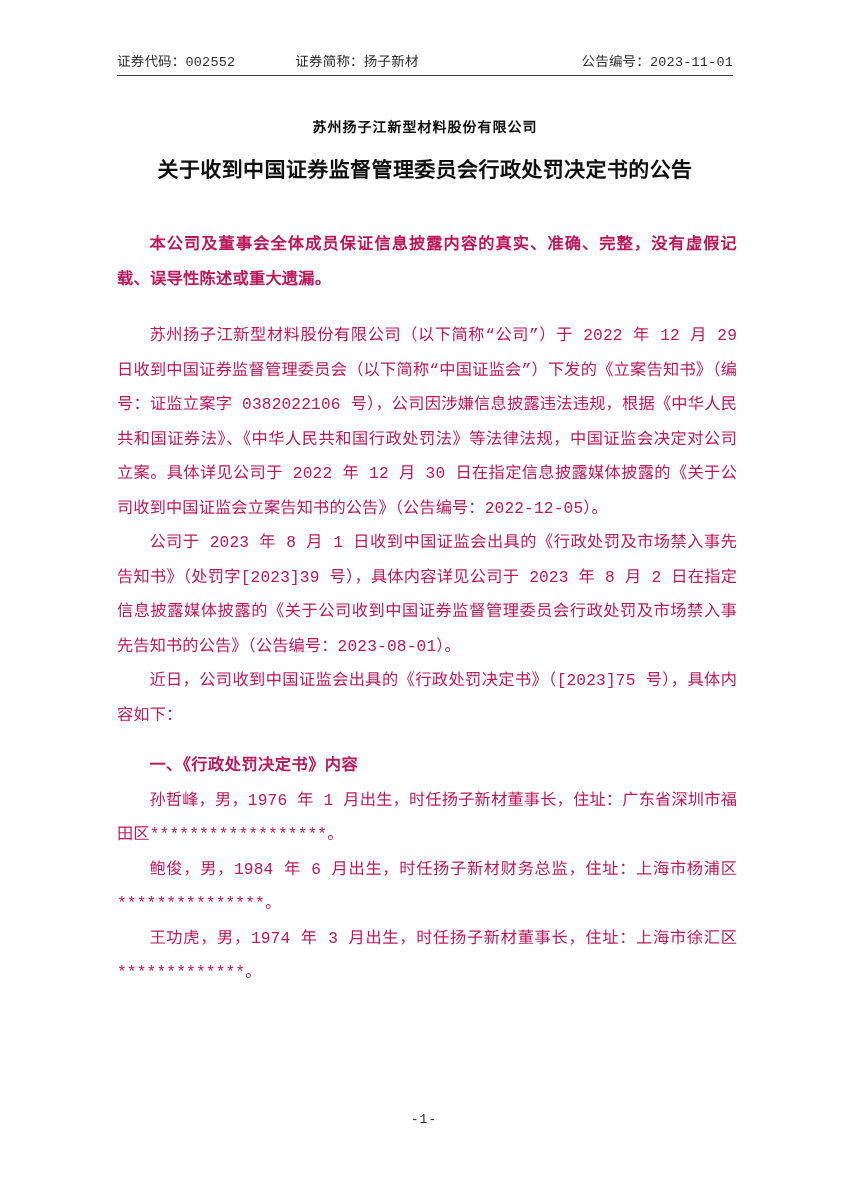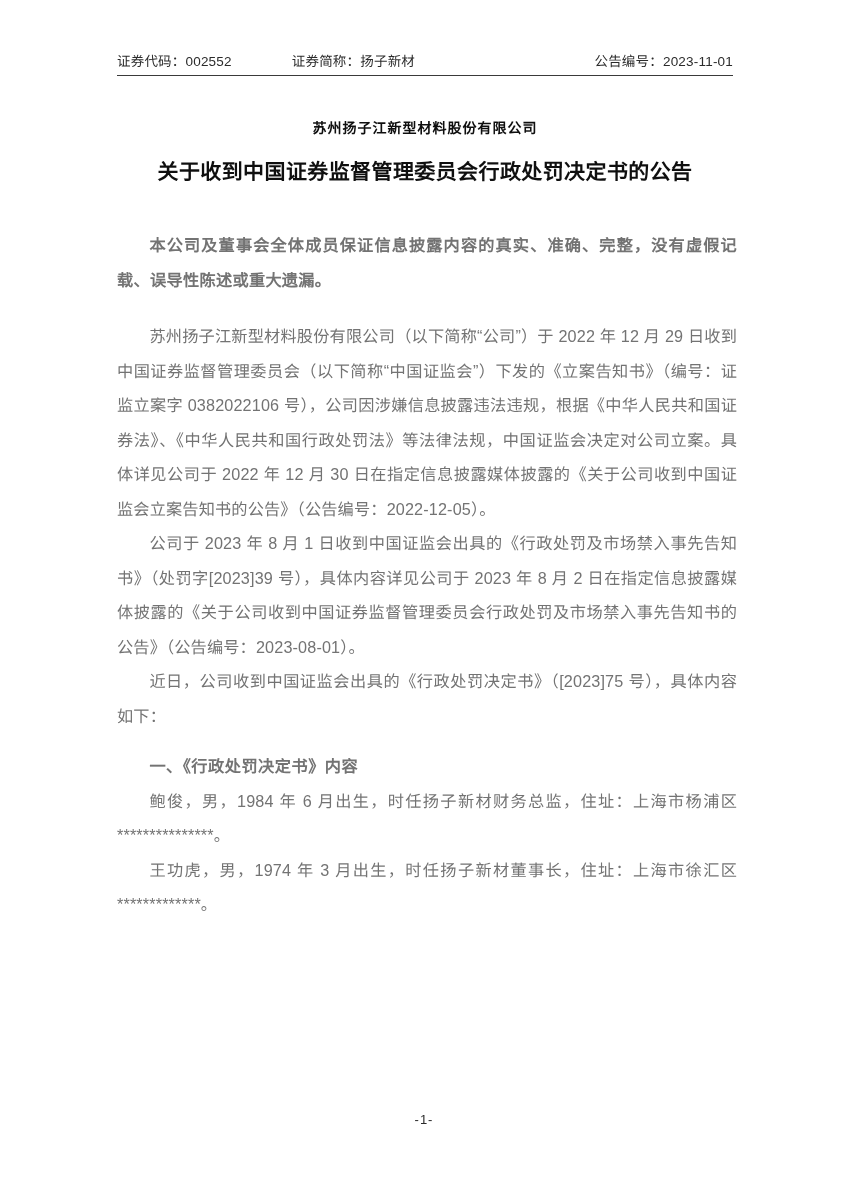--- a/index.html
+++ b/index.html
@@ -9,21 +9,21 @@
     background: #ffffff;
   }
 
   .page {
     position: relative;
     width: 848px;
     height: 1200px;
     margin: 0 auto;
     background: #ffffff;
     box-sizing: border-box;
-    font-family: Liberation Sans, sans-serif;
+    font-family: Liberation Mono, monospace;
     color: #1a1a1a;
     overflow: hidden;
   }
 
   
   .doc-header {
     position: absolute;
     left: 117px;
     top: 50px;
     width: 616px;
@@ -74,21 +74,21 @@
     width: 620px;
   }
 
   p.para {
     margin: 0 0 0 0;
     font-size: 16.2px;
     line-height: 34.5px;
     text-align: justify;
     text-justify: inter-ideograph;
     text-indent: 2em;
-    color: #737373;
+    color: #be185d;
     letter-spacing: 0.15px;
   }
 
   p.para.bold {
     font-weight: bold;
     letter-spacing: 0.3px;
   }
 
   p.para.heading {
     font-weight: bold;
@@ -135,20 +135,21 @@
     <p class="para">苏州扬子江新型材料股份有限公司（以下简称“公司”）于 2022 年 12 月 29 日收到中国证券监督管理委员会（以下简称“中国证监会”）下发的《立案告知书》（编号：证监立案字 0382022106 号），公司因涉嫌信息披露违法违规，根据《中华人民共和国证券法》、《中华人民共和国行政处罚法》等法律法规，中国证监会决定对公司立案。具体详见公司于 2022 年 12 月 30 日在指定信息披露媒体披露的《关于公司收到中国证监会立案告知书的公告》（公告编号：2022-12-05）。</p>
 
     <p class="para">公司于 2023 年 8 月 1 日收到中国证监会出具的《行政处罚及市场禁入事先告知书》（处罚字[2023]39 号），具体内容详见公司于 2023 年 8 月 2 日在指定信息披露媒体披露的《关于公司收到中国证券监督管理委员会行政处罚及市场禁入事先告知书的公告》（公告编号：2023-08-01）。</p>
 
     <p class="para">近日，公司收到中国证监会出具的《行政处罚决定书》（[2023]75 号），具体内容如下：</p>
 
     <p class="para heading">一、《行政处罚决定书》内容</p>
 
 
 
+    <p class="para">孙哲峰，男，1976 年 1 月出生，时任扬子新材董事长，住址：广东省深圳市福田区******************。</p>
 
     <p class="para">鲍俊，男，1984 年 6 月出生，时任扬子新材财务总监，住址：上海市杨浦区***************。</p>
 
     <p class="para">王功虎，男，1974 年 3 月出生，时任扬子新材董事长，住址：上海市徐汇区*************。</p>
 
   </div>
 
   <div class="doc-footer">-1-</div>
 
 </div>

